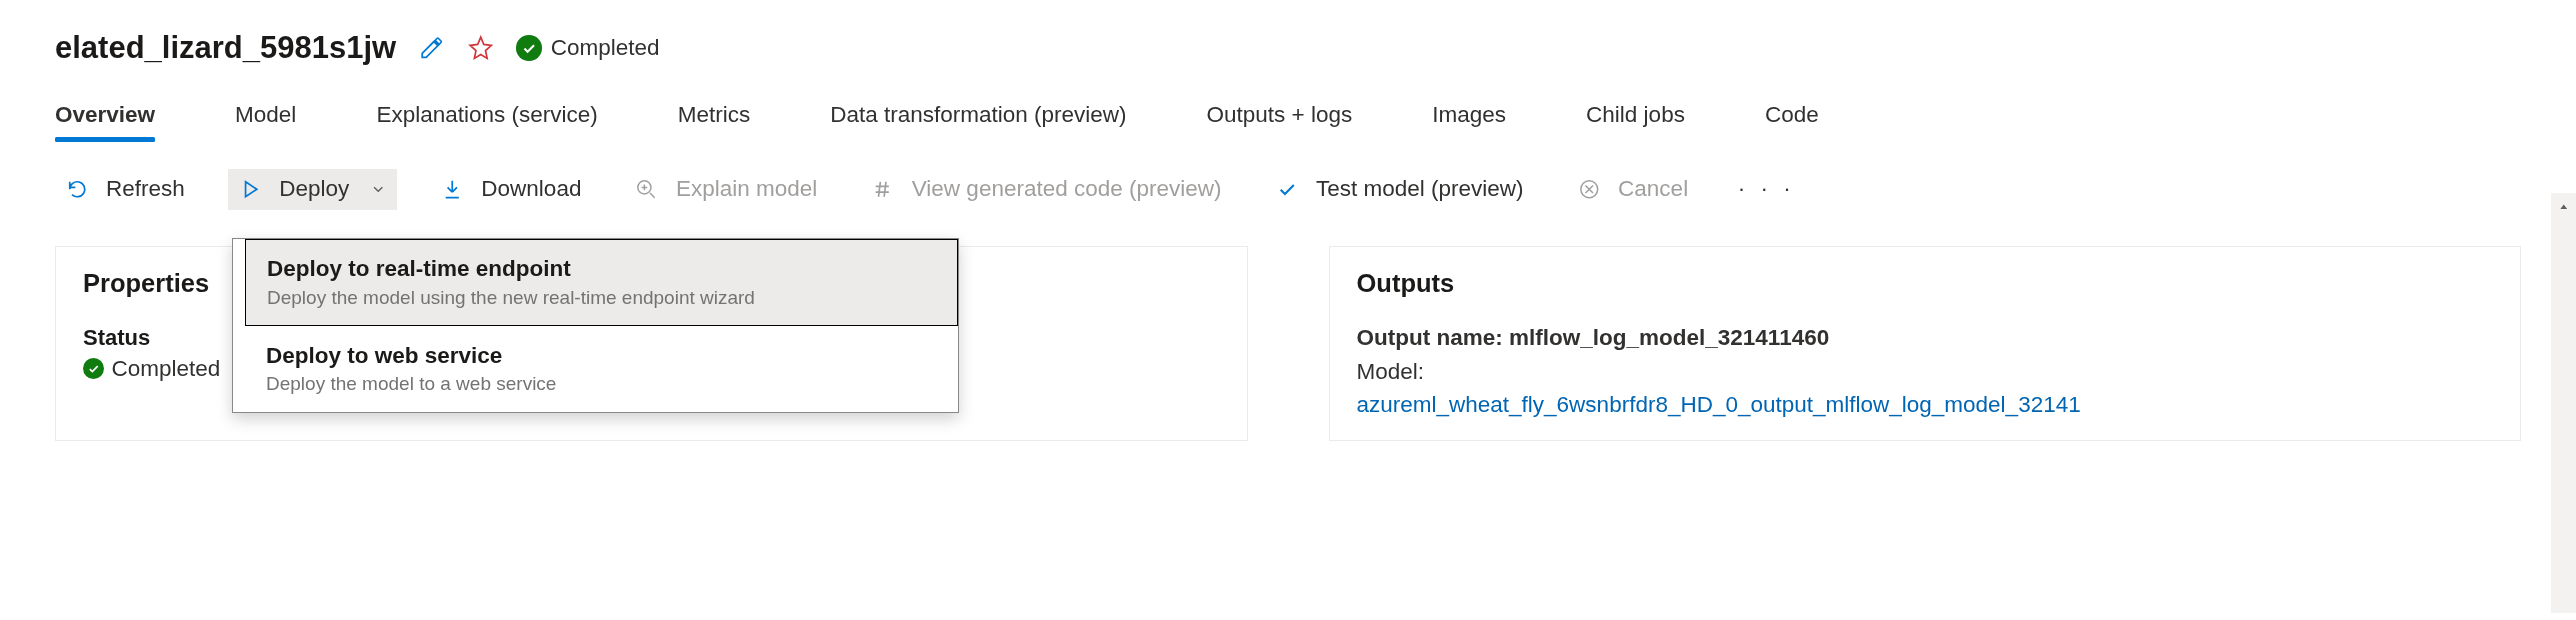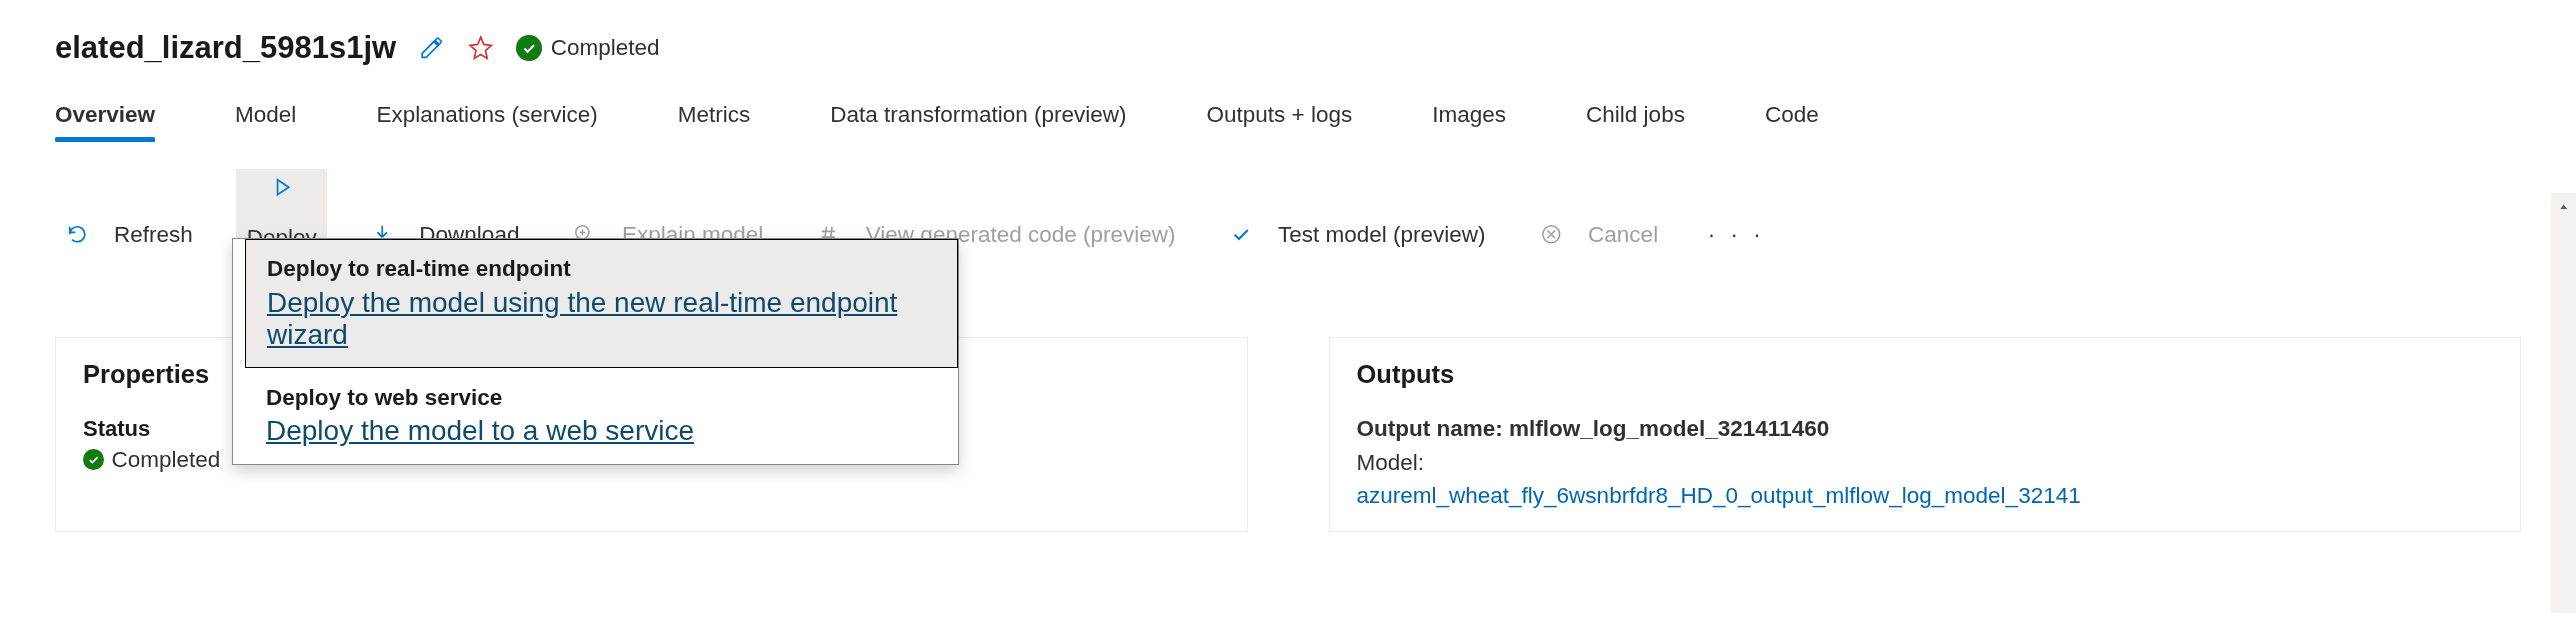--- a/index.html
+++ b/index.html
@@ -31,43 +31,43 @@
   .tabs { display: flex; gap: 80px; border-bottom: none; margin-bottom: 30px; }
   .tab { font-size: 22.5px; color: #323130; padding-bottom: 10.5px; cursor: pointer; position: relative; }
   .tab.active { font-weight: 600; }
   .tab.active::after {
     content: ""; position: absolute; left: 0; right: 0; bottom: -3px;
     height: 4.5px; background: #0078d4; border-radius: 1.5px;
   }
 
   
   .toolbar { display: flex; align-items: center; gap: 33px; margin-bottom: 36px; position: relative; }
-  .tbtn { display: inline-flex; align-items: center; gap: 26px; font-size: 22.5px; color: #323130; padding: 7.5px 10.5px; cursor: pointer; }
+  .tbtn { display: inline-flex; align-items: center; gap: 18px; font-size: 22.5px; color: #323130; padding: 7.5px 10.5px; cursor: pointer; }
   .tbtn.disabled { color: #a19f9d; cursor: default; }
-  .tbtn.deploy-open { background: #edebe9; flex-direction: column; }
+  .tbtn.deploy-open { background: #edebe9; }
   .tbtn svg { width: 22.5px; height: 22.5px; flex-shrink: 0; }
   .tbtn .chev { width: 16.5px; height: 16.5px; margin-left: 3px; }
   .tbtn.disabled svg { stroke: #a19f9d; fill: none; color:#a19f9d; }
   .more-dots { font-size: 22.5px; letter-spacing: 4.5px; padding: 0 6px; cursor: pointer; color:#323130;}
 
   
   .dropdown {
     position: absolute;
     top: 69px; left: 177px;
     width: 727px;
     background: #fff;
     border: 0.7px solid #8a8886;
     box-shadow: 0 6px 15px rgba(0,0,0,0.18);
     z-index: 50;
     padding-left: 12px;
   }
   .dd-item { padding: 16.5px 21px; cursor: pointer; }
   .dd-item.sel { background: #edebe9; }
   .dd-title { font-size: 22.5px; font-weight: 600; color: #1b1a19; margin-bottom: 4.5px; }
-  .dd-desc { font-size: 28px; color: #0c4a6e; text-decoration: underline; }
+  .dd-desc { font-size: 19px; color: #737373; }
   .sel-wrap { border: 1.5px solid #000; }
 
   
   .panels { display: flex; gap: 81px; }
   .panel { flex: 1; border: 1.5px solid #edebe9; padding: 22.5px 27px 0 27px; min-height: 195px; }
   .panel h2 { margin: 0 0 27px 0; font-size: 25.5px; font-weight: 700; color: #1b1a19; }
   .label { font-size: 22px; font-weight: 700; color: #1b1a19; margin-bottom: 4.5px; }
   .value-row { display: flex; align-items: center; gap: 7.5px; font-size: 22.5px; color: #323130; }
   .small-check { width: 21px; height: 21px; border-radius: 50%; background:#107c10; display:inline-flex; align-items:center; justify-content:center; }
   .small-check svg { width: 13.5px; height: 13.5px; }

